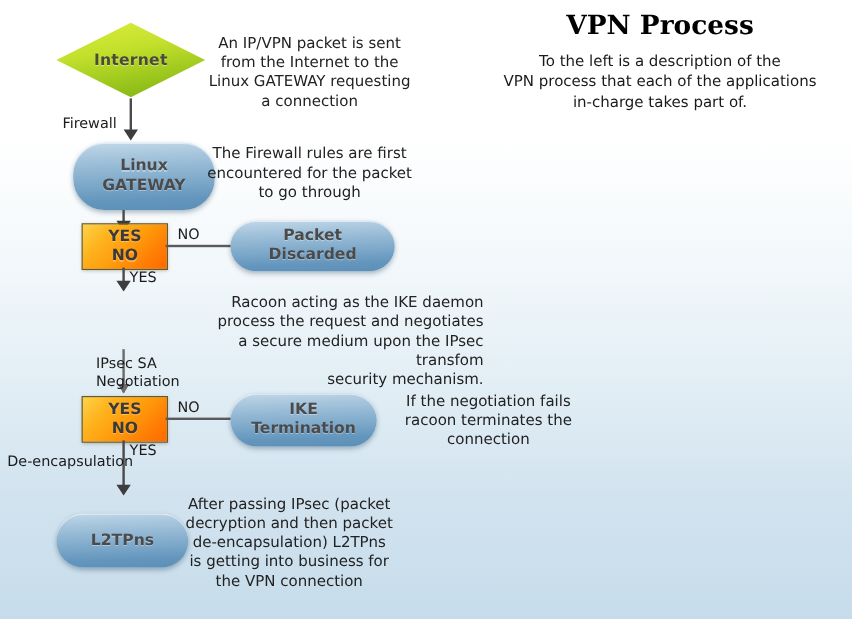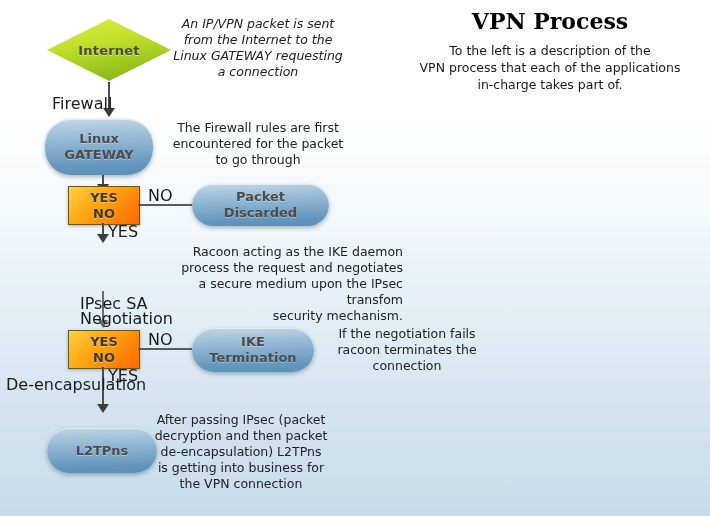--- a/index.html
+++ b/index.html
@@ -67,21 +67,21 @@
   }
 
   
   .note{
     position:absolute;
     font-size:12.5px;line-height:16px;color:#222;
     text-align:center;
   }
   .edge-label{
     position:absolute;
-    font-size:16px;line-height:15px;color:#1b1b1b;
+    font-size:12px;line-height:15px;color:#1b1b1b;
   }
 
   
   .panel-title{
     position:absolute;
     font-family:"DejaVu Serif", serif;
     font-weight:bold;font-size:22px;color:#000;
     text-align:center;width:100%;
   }
   .panel-sub{
@@ -106,28 +106,28 @@
       </defs>
       <polygon points="63,1 125,32 63,63 1,32" fill="url(#gGreen)"></polygon>
     </svg>
     <div class="diamond-label">Internet</div>
   </div>
 
   <div class="vline" style="left:108px;top:82px;height:28px;"></div>
   <div class="arrowhead" style="left:103px;top:108px;"></div>
   <div class="edge-label" style="left:52px;top:96px;">Firewall</div>
 
-  <div class="note" style="left:156px;top:16px;width:204px;font-style:italic;">
+  <div class="note" style="left:156px;top:28px;width:204px;">
     <div>An IP/VPN packet is sent</div>
     <div>from the Internet to the</div>
     <div>Linux GATEWAY requesting</div>
     <div>a connection</div>
   </div>
 
-  <div class="pill" style="left:45px;top:119px;width:108px;height:56px;">
+  <div class="pill" style="left:61px;top:119px;width:118px;height:56px;">
     <div>
       <span>Linux</span>
       <span>GATEWAY</span>
     </div>
   </div>
 
   <div class="note" style="left:168px;top:120px;width:180px;">
     <div>The Firewall rules are first</div>
     <div>encountered for the packet</div>
     <div>to go through</div>

